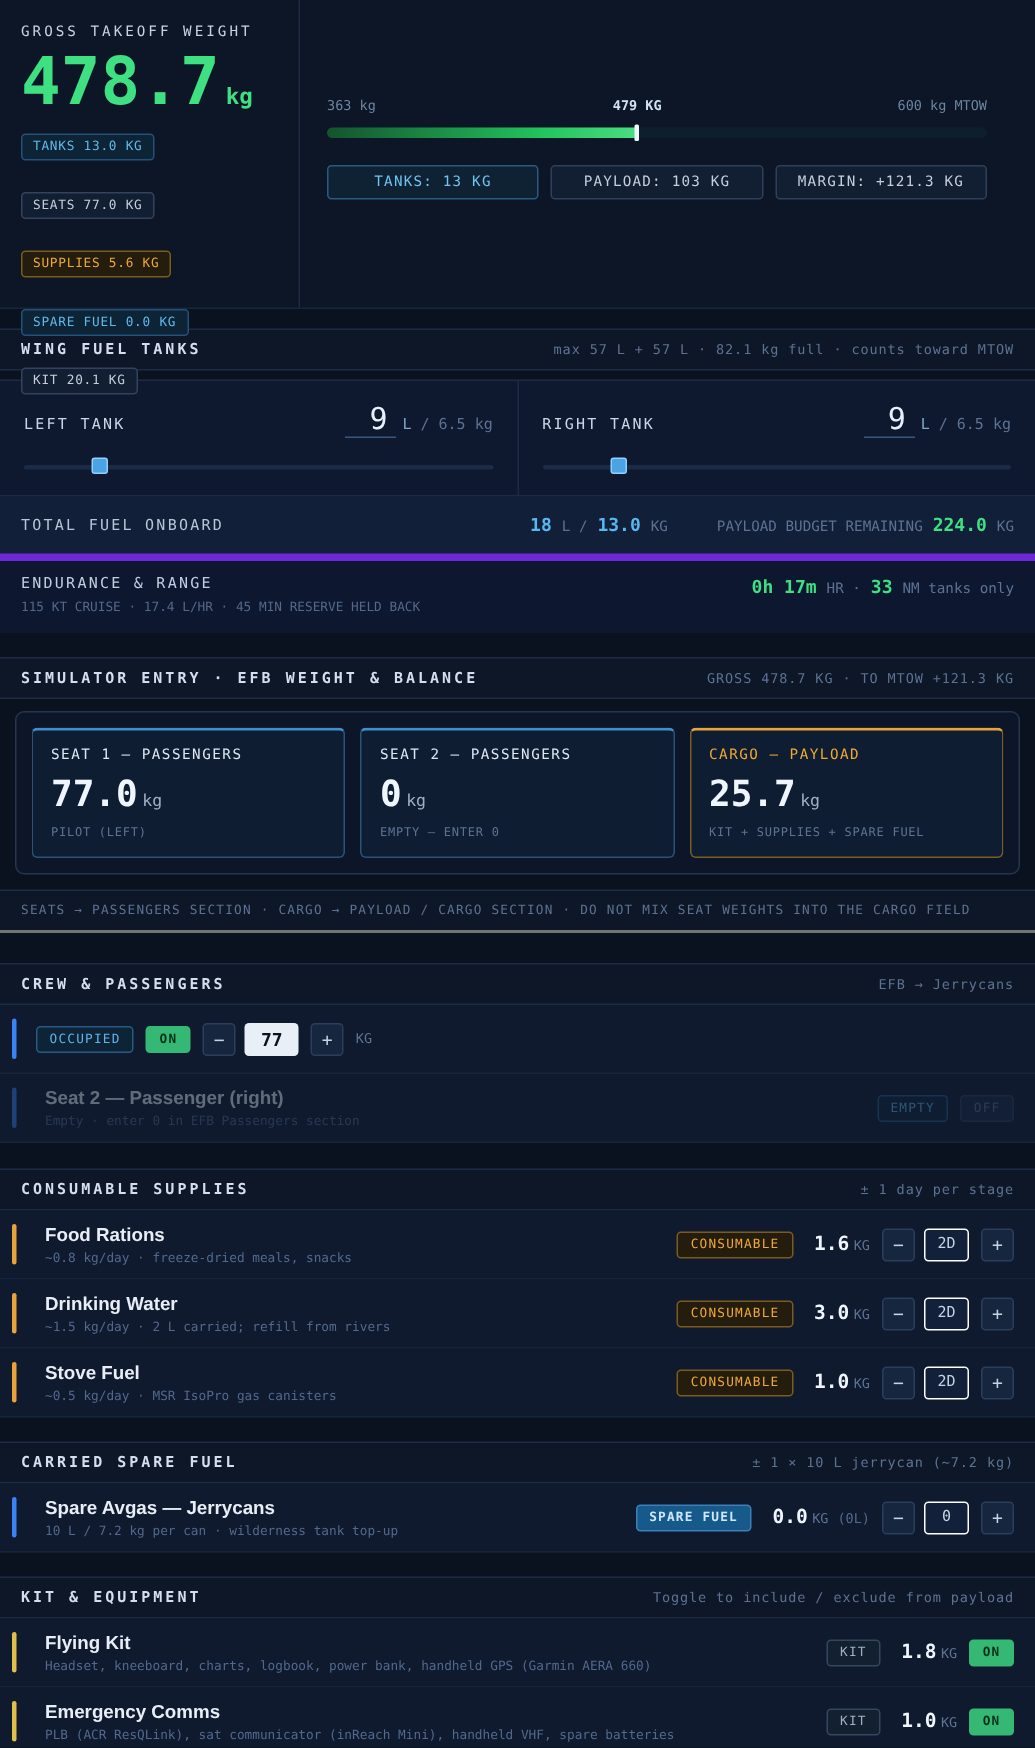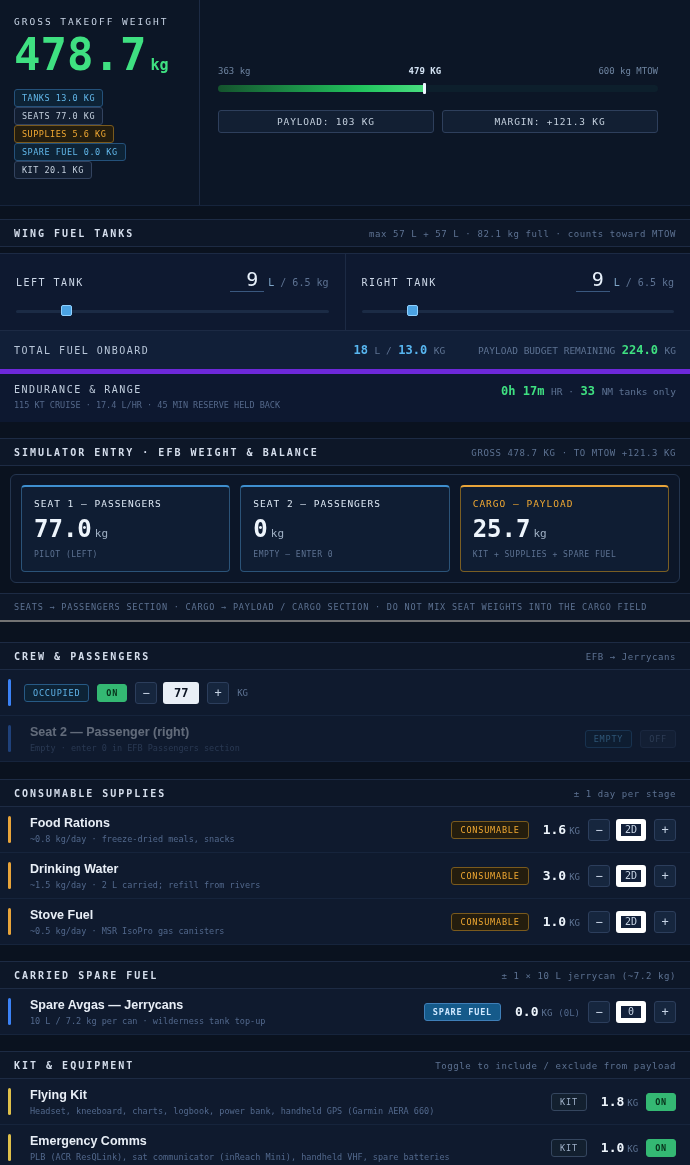--- a/index.html
+++ b/index.html
@@ -6,21 +6,21 @@
   html,body{width:690px;height:1165px;overflow:hidden}
   body{background:#0a121f;color:#dbe4f0;font-family:"DejaVu Sans Mono",monospace;font-size:11px}
 
   
   .top{display:flex;height:206px;background:#0c1626;border-bottom:1px solid #16243c}
   .top-left{width:200px;border-right:1px solid #1d2b44;padding:14px}
   .gross-label{font-size:9.5px;letter-spacing:2px;color:#c7d3e4;margin-top:2px}
   .gross-value{margin-top:6px;color:#3fe081;font-weight:bold;line-height:1}
   .gross-value .gv{font-size:44px}
   .gross-value .gu{font-size:15px;margin-left:4px}
-  .badges{display:flex;flex-direction:column;align-items:flex-start;gap:0;margin-top:12px}
+  .badges{display:flex;flex-direction:column;align-items:flex-start;gap:21px;margin-top:12px}
   .badge{padding:3px 7px;border-radius:3px;font-size:8.5px;letter-spacing:.5px;border:1px solid;white-space:nowrap}
   .b-blue{color:#62b8ea;border-color:#24517a;background:#0d2336}
   .b-gray{color:#c3cfdd;border-color:#33435f;background:#121e31}
   .b-orange{color:#f0a832;border-color:#7a5a1d;background:#241d0e}
 
   .top-right{flex:1;padding:66px 32px 0 18px}
   .bar-labels{position:relative;font-size:9px;color:#6e84a0;margin-bottom:7px;height:12px}
   .bar-labels .lmin{position:absolute;left:0}
   .bar-labels .lval{position:absolute;left:47%;transform:translateX(-50%);color:#d3e2f2;font-weight:bold}
   .bar-labels .lmax{position:absolute;right:0}
@@ -89,21 +89,21 @@
   .tag{font-size:8.5px;letter-spacing:.8px;padding:3px 8px;border-radius:3px;border:1px solid;margin-left:8px;white-space:nowrap}
   .tag-blue-o{color:#5fb3e8;border-color:#275a85;background:#0d2336}
   .tag-gray{color:#9fb0c8;border-color:#35465f;background:#13202f}
   .tag-orange{color:#f0a832;border-color:#7a5a1d;background:#241d0e}
   .tag-solidblue{color:#cfe8ff;border-color:#3f7fb8;background:#155a8a;font-weight:bold}
   .toggle-on{color:#07301a;background:#34b873;border-color:#34b873;font-weight:bold}
   .toggle-off{color:#5d7292;background:#1a2940;border-color:#2c3e5c}
 
   .stepbtn{width:22px;height:22px;display:flex;align-items:center;justify-content:center;background:#16263e;border:1px solid #2c3e5c;border-radius:3px;color:#c6d3e4;font-size:12px;margin-left:8px;font-family:inherit;cursor:pointer}
   .valbox{min-width:36px;height:22px;display:flex;align-items:center;justify-content:center;background:#e9eff6;color:#0b1322;font-weight:bold;font-size:12px;border-radius:3px;margin-left:6px;padding:0 6px}
-  .countbox{min-width:30px;height:22px;display:flex;align-items:center;justify-content:center;background:#12203a;border:5px solid #ffffff;border-radius:3px;color:#c6d3e4;font-size:10px;margin-left:6px}
+  .countbox{min-width:30px;height:22px;display:flex;align-items:center;justify-content:center;background:#12203a;border:1px solid #ffffff;border-radius:3px;color:#c6d3e4;font-size:10px;margin-left:6px}
   .rowunit{font-size:9px;color:#5d7292;margin-left:8px}
   .kgval{margin-left:14px;white-space:nowrap}
   .kgval b{font-size:13px;color:#eef5fc}
   .kgval i{font-style:normal;font-size:9px;color:#5d7292;margin-left:3px}
   .kgval .extra{font-size:9px;color:#52688c;margin-left:6px}
 </style>
 </head>
 <body>
 
 <div class="top">
@@ -125,20 +125,21 @@
       <span class="lmin">363 kg</span>
       <span class="lval">479 KG</span>
       <span class="lmax">600 kg MTOW</span>
     </div>
     <div class="bar-track">
       <div class="bar-fill" style="width:47%">
         <div class="bar-marker"></div>
       </div>
     </div>
     <div class="chips">
+      <span class="chip3 c3-blue">TANKS: 13 KG</span>
       <span class="chip3 c3-gray">PAYLOAD: 103 KG</span>
       <span class="chip3 c3-gray">MARGIN: +121.3 KG</span>
     </div>
   </div>
 </div>
 
 <div class="band" style="margin-top:13px">
   <span class="band-title">WING FUEL TANKS</span>
   <span class="band-note">max 57 L + 57 L · 82.1 kg full · counts toward MTOW</span>
 </div>

